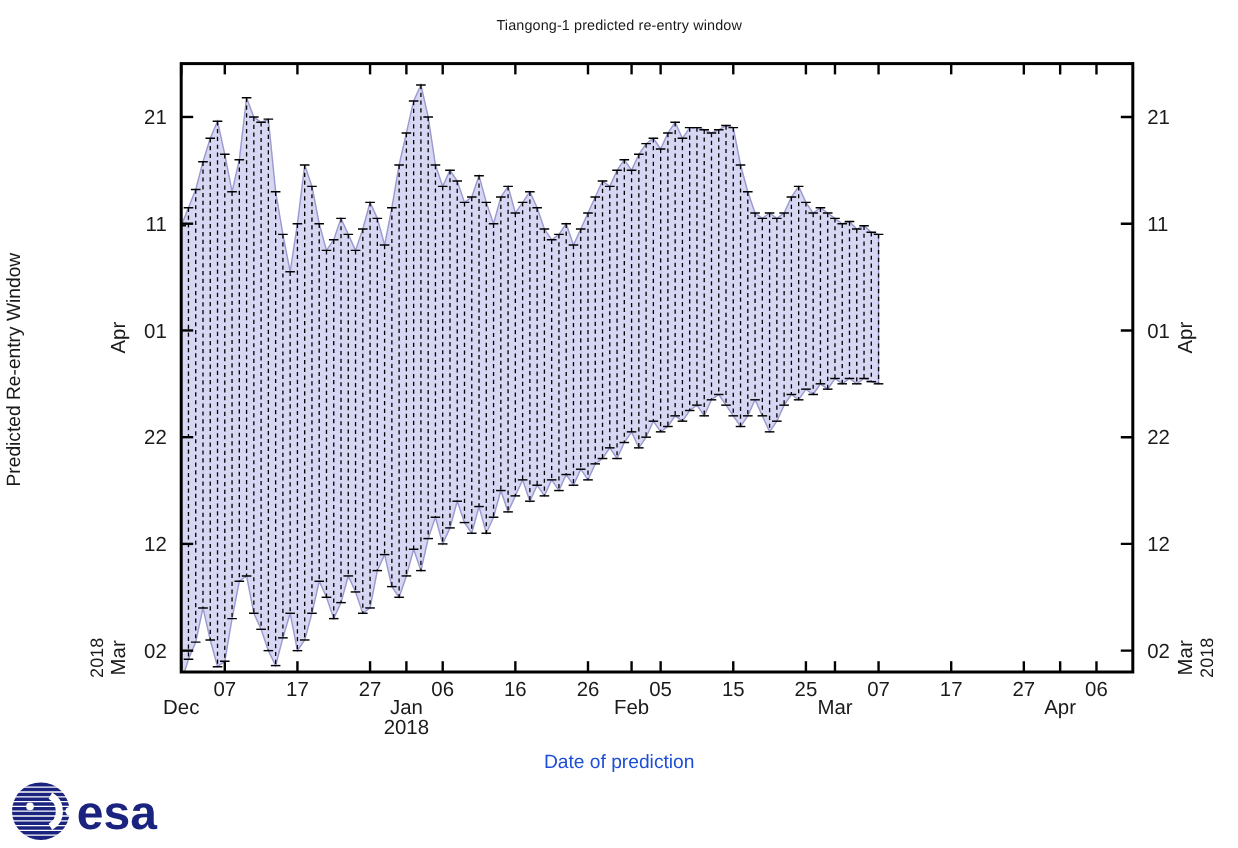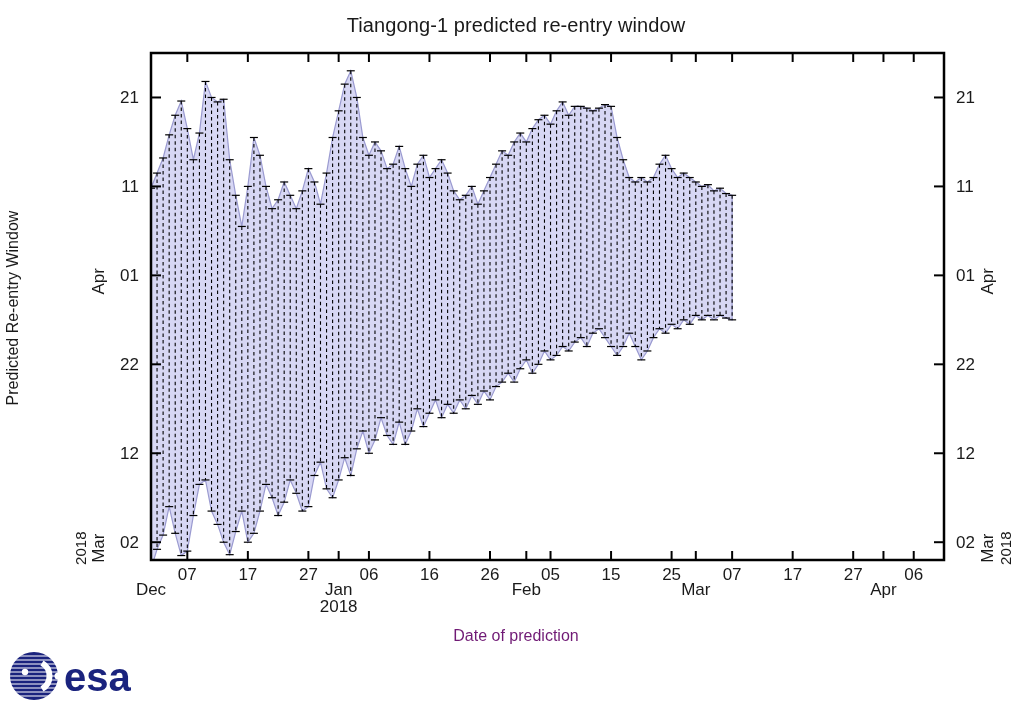--- a/index.html
+++ b/index.html
@@ -20,21 +20,21 @@
     left: 0; top: 0;
     width: 1032px;
     height: 707px;
   }
   .chart-title {
     position: absolute;
     left: 0;
     top: 14px;
     width: 1032px;
     text-align: center;
-    font-size: 20px;
+    font-size: 12px;
     color: #1a1a1a;
     letter-spacing: 0.1px;
   }
   .ylabel-left {
     position: absolute;
     left: 4px;
     top: 178px;
     width: 260px;
     text-align: center;
     font-size: 16px;
@@ -42,21 +42,21 @@
     transform-origin: 130px 130px;
     color: #1a1a1a;
   }
   .xlabel {
     position: absolute;
     left: 0;
     top: 627px;
     width: 1032px;
     text-align: center;
     font-size: 16px;
-    color: #701a75;
+    color: #1d4ed8;
   }
   #plot-svg {
     position: absolute;
     left: 0;
     top: 0;
   }
   .esa-logo {
     position: absolute;
     left: 8px;
     top: 650px;

